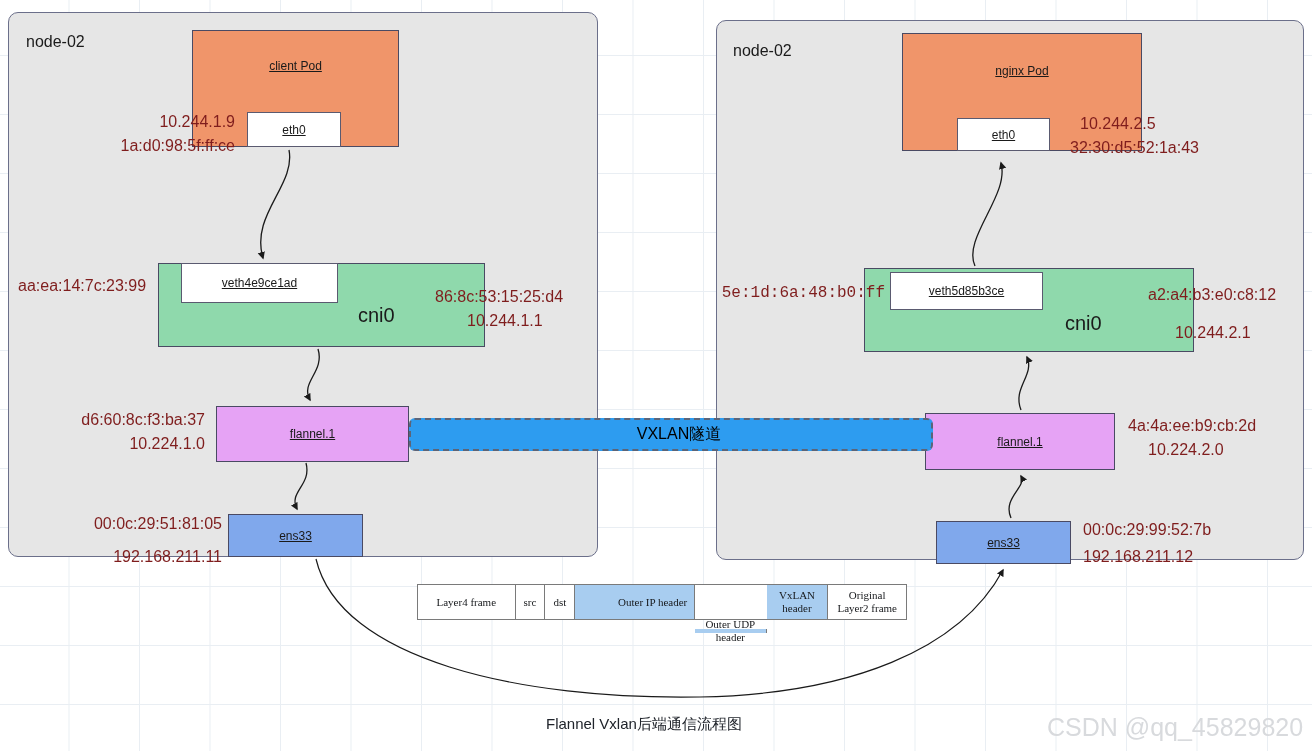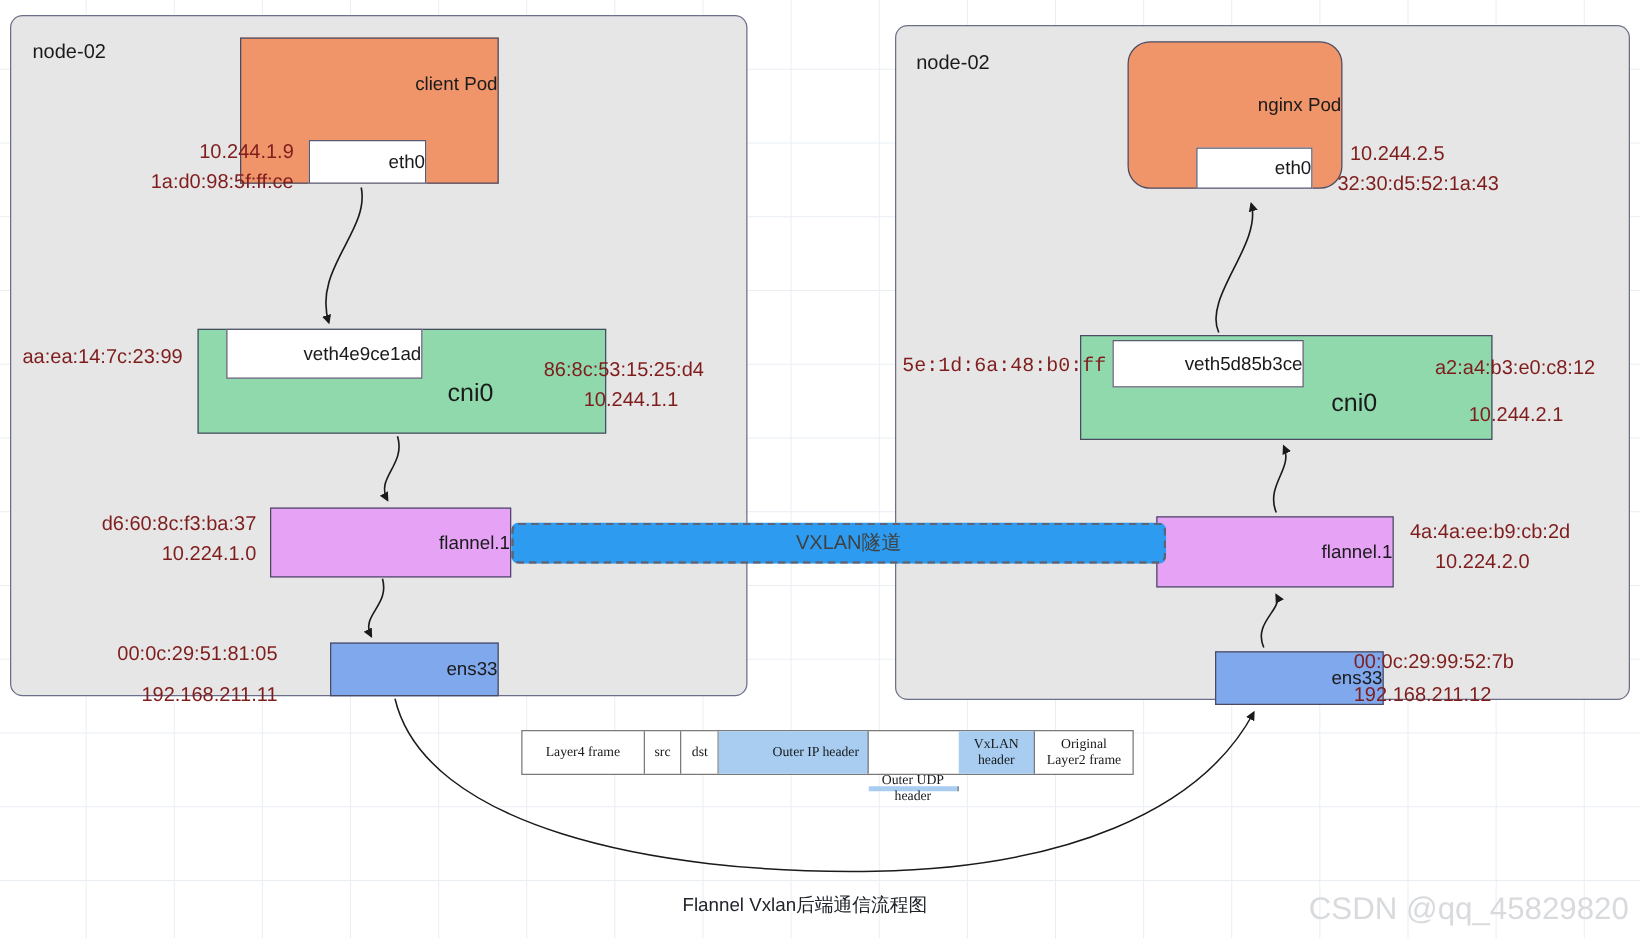--- a/index.html
+++ b/index.html
@@ -30,48 +30,49 @@
     border-radius:10px;
   }
   .node-title{
     font-size:16px;color:#1a1a1a;
     white-space:nowrap;
   }
 
   
   .shape{
     border:1px solid #4a4a63;
-    display:flex;align-items:center;justify-content:flex-end;
-    font-size:15px;color:#1a1a1a;
+    display:flex;align-items:center;justify-content:center;
+    font-size:12px;color:#1a1a1a;
     text-align:center;
+    text-decoration:underline;
   }
   .pod{background:#f0956a;}
   .cni{background:#8fd9ac;}
   .flannel{background:#e6a3f5;}
-  .ens{background:#80a8ec;margin-left:36px;}
+  .ens{background:#80a8ec;}
   .iface{background:#ffffff;border:1px solid #5a5a70;}
 
   .lbl{
     font-size:16px;color:#7f1d1d;white-space:nowrap;
   }
   .lbl.r{text-align:right;}
   .lbl.l{text-align:left;}
 
   
   .cni-cap{
     position:absolute;font-size:20px;color:#1a1a1a;
   }
 
   
   .tunnel{
     background:#2d9cf0;
     border:2px dashed #5b6478;
     border-radius:6px;
     display:flex;align-items:center;justify-content:center;
-    color:#404040;font-size:16px;padding-left:16px;
+    color:#000000;font-size:16px;padding-left:16px;
   }
 
   
   .frame{
     display:flex;border:1px solid #7a7a7a;background:#fff;
   }
   .frame .cell{
     border-right:1px solid #7a7a7a;
     display:flex;align-items:center;justify-content:center;
     text-align:center;
@@ -127,21 +128,21 @@
 
 <div class="abs shape ens" style="left:228px;top:514px;width:135px;height:43px;">
   <span>ens33</span>
 </div>
 <div class="abs lbl r" style="left:0px;top:515px;width:222px;">00:0c:29:51:81:05</div>
 <div class="abs lbl r" style="left:0px;top:548px;width:222px;">192.168.211.11</div>
 
 <div class="abs node-box" style="left:716px;top:20px;width:588px;height:540px;"></div>
 <div class="abs node-title" style="left:733px;top:42px;">node-02</div>
 
-<div class="abs shape pod" style="left:902px;top:33px;width:172px;height:118px;align-items:flex-start;padding-top:42px;border-radius:18px;">
+<div class="abs shape pod" style="left:902px;top:33px;width:240px;height:118px;align-items:flex-start;padding-top:30px;">
   <span>nginx Pod</span>
 </div>
 <div class="abs shape iface" style="left:957px;top:118px;width:93px;height:33px;">
   <span>eth0</span>
 </div>
 <div class="abs lbl l" style="left:1080px;top:115px;">10.244.2.5</div>
 <div class="abs lbl l" style="left:1070px;top:139px;">32:30:d5:52:1a:43</div>
 
 <div class="abs shape cni" style="left:864px;top:268px;width:330px;height:84px;"></div>
 <div class="abs cni-cap" style="left:1065px;top:312px;">cni0</div>

